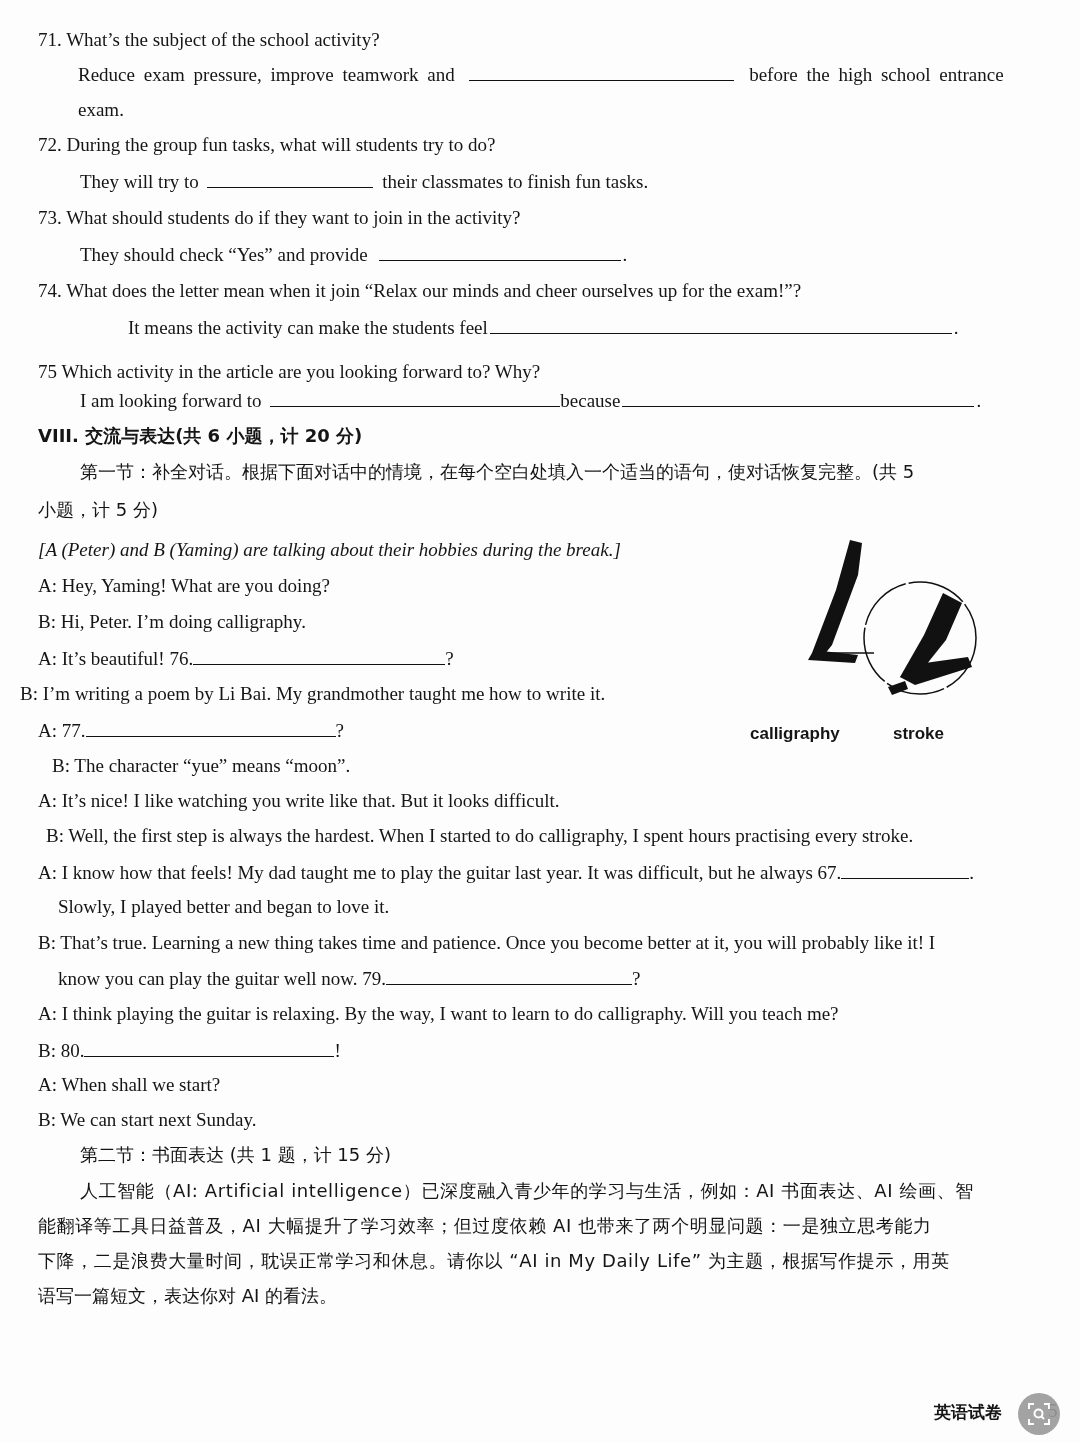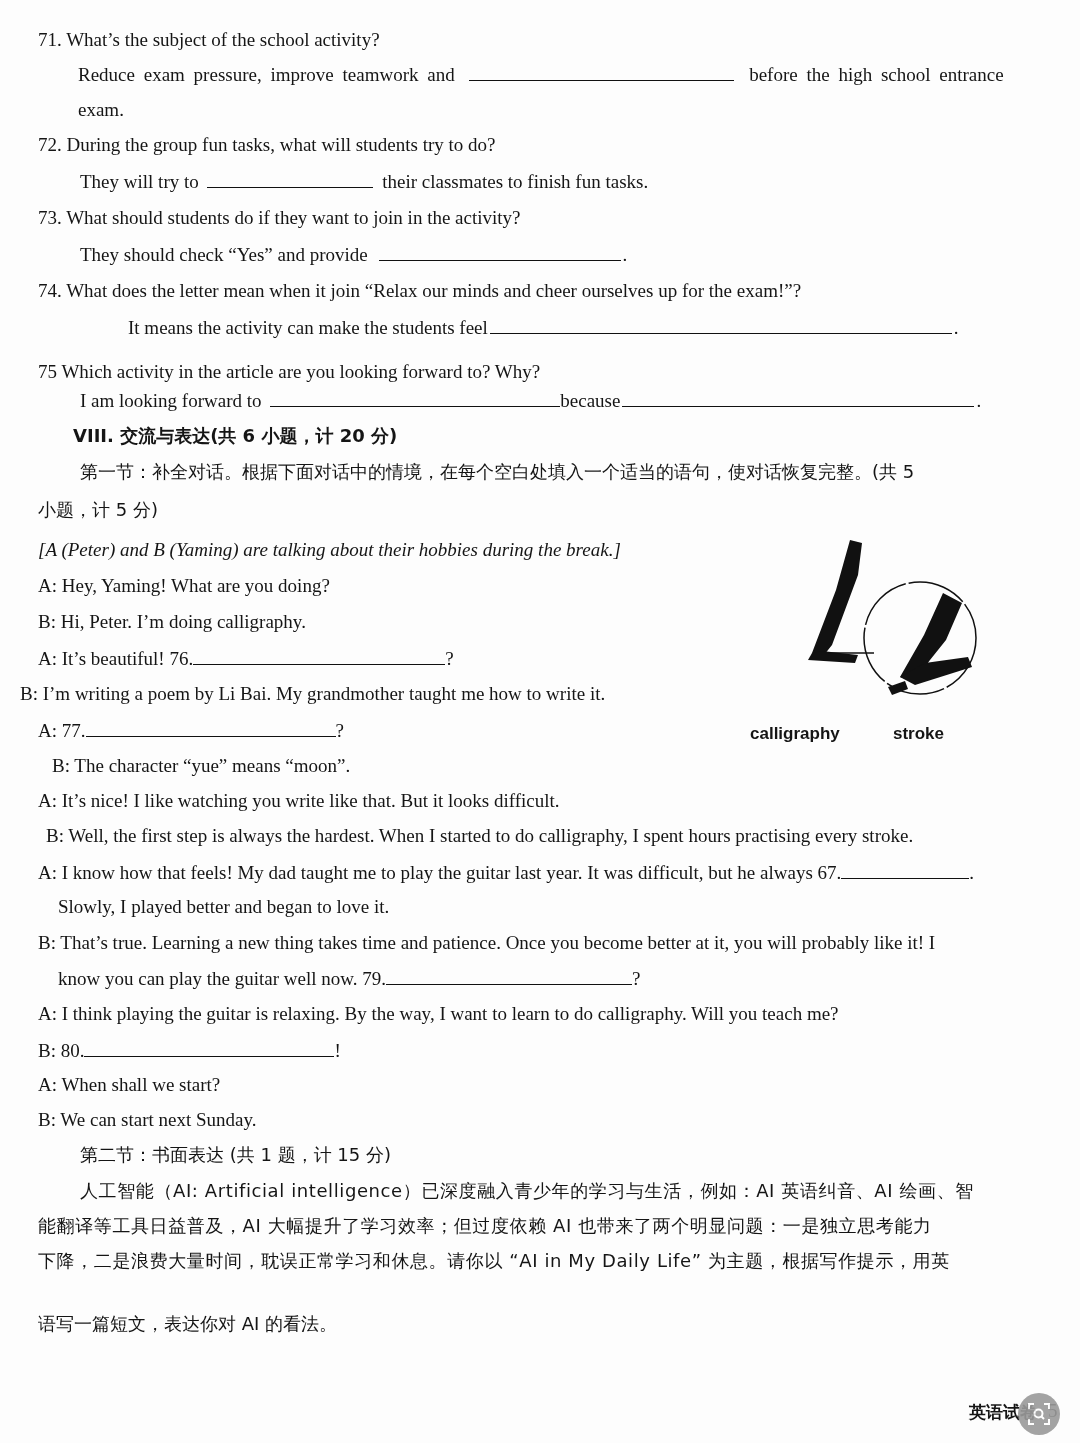--- a/index.html
+++ b/index.html
@@ -2,21 +2,21 @@
 <html><head>
 <meta charset="utf-8">
 <style>
   html, body { margin:0; padding:0; }
   body {
     width:1080px; height:1443px; background:#fdfdfd; position:relative; overflow:hidden;
     font-family:"Liberation Serif", "DejaVu Serif", serif; color:#151515;
   }
   .line { position:absolute; font-size:19px; white-space:nowrap; line-height:24px; }
   .blank { display:inline-block; border-bottom:1.6px solid #111; height:18px; vertical-align:baseline; }
-  .bold { font-weight:bold;margin-left:35px; }
+  .bold { font-weight:bold; }
   .ital { font-style:italic; }
   .cn { font-family:"DejaVu Sans", sans-serif; font-size:18px; }
   .fig { position:absolute; left:750px; top:535px; width:240px; height:210px; }
   .figlabel { position:absolute; font-family:"Liberation Sans", sans-serif; font-weight:bold; font-size:17px;margin-top:8px; }
   .lens {
     position:absolute; left:1018px; top:1393px; width:42px; height:42px; border-radius:50%;
     background:#9a9a9a; display:flex; align-items:center; justify-content:center; opacity:0.9;
   }
 </style>
 </head>
@@ -114,24 +114,24 @@
   <span>know you can play the guitar well now. 79.</span><span class="blank" style="width:246px;"></span><span>?</span>
 </div>
 <div class="line" style="left:38px;top:1002px;">A: I think playing the guitar is relaxing. By the way, I want to learn to do calligraphy. Will you teach me?</div>
 <div class="line" style="left:38px;top:1038px;">
   <span>B: 80.</span><span class="blank" style="width:250px;"></span><span>!</span>
 </div>
 <div class="line" style="left:38px;top:1073px;">A: When shall we start?</div>
 <div class="line" style="left:38px;top:1108px;">B: We can start next Sunday.</div>
 
 <div class="line cn" style="left:80px;top:1143px;">第二节：书面表达 (共 1 题，计 15 分)</div>
-<div class="line cn" style="left:80px;top:1179px;letter-spacing:0.6px;">人工智能（AI: Artificial intelligence）已深度融入青少年的学习与生活，例如：AI 英语纠音、AI 绘画、智</div>
+<div class="line cn" style="left:80px;top:1179px;letter-spacing:0.6px;">人工智能（AI: Artificial intelligence）已深度融入青少年的学习与生活，例如：AI 书面表达、AI 绘画、智</div>
 <div class="line cn" style="left:38px;top:1214px;letter-spacing:0.6px;">能翻译等工具日益普及，AI 大幅提升了学习效率；但过度依赖 AI 也带来了两个明显问题：一是独立思考能力</div>
 <div class="line cn" style="left:38px;top:1249px;letter-spacing:0.6px;">下降，二是浪费大量时间，耽误正常学习和休息。请你以 “AI in My Daily Life” 为主题，根据写作提示，用英</div>
-<div class="line cn" style="left:38px;top:1312px;">语写一篇短文，表达你对 AI 的看法。</div>
+<div class="line cn" style="left:38px;top:1284px;">语写一篇短文，表达你对 AI 的看法。</div>
 
 <div class="line cn bold" style="left:934px;top:1400px;font-size:17px;">英语试卷</div>
 <div class="line" style="left:1048px;top:1399px;">5</div>
 <div class="lens">
   <svg width="24" height="24" viewBox="0 0 24 24">
     <path d="M2 7V2h5M17 2h5v5M22 17v5h-5M7 22H2v-5" fill="none" stroke="#fff" stroke-width="2"></path>
     <circle cx="11.5" cy="11.5" r="4" fill="none" stroke="#fff" stroke-width="2"></circle>
     <line x1="14.5" y1="14.5" x2="17" y2="17" stroke="#fff" stroke-width="2"></line>
   </svg>
 </div>

